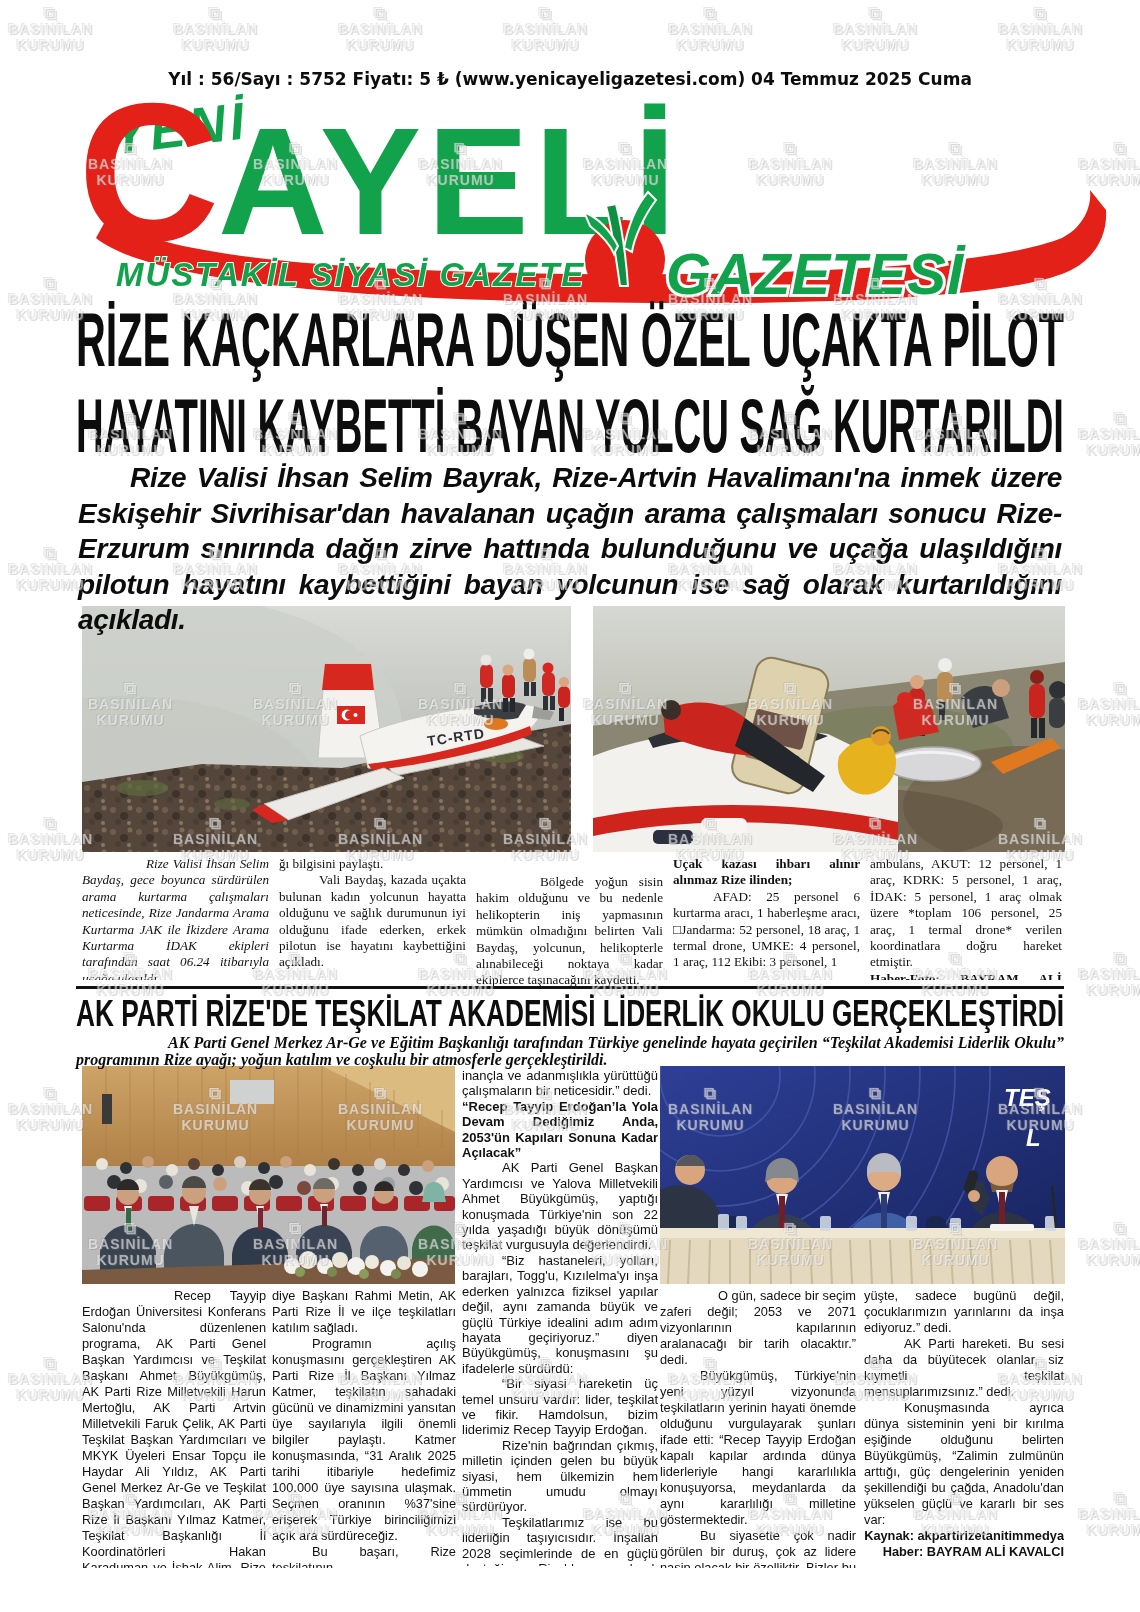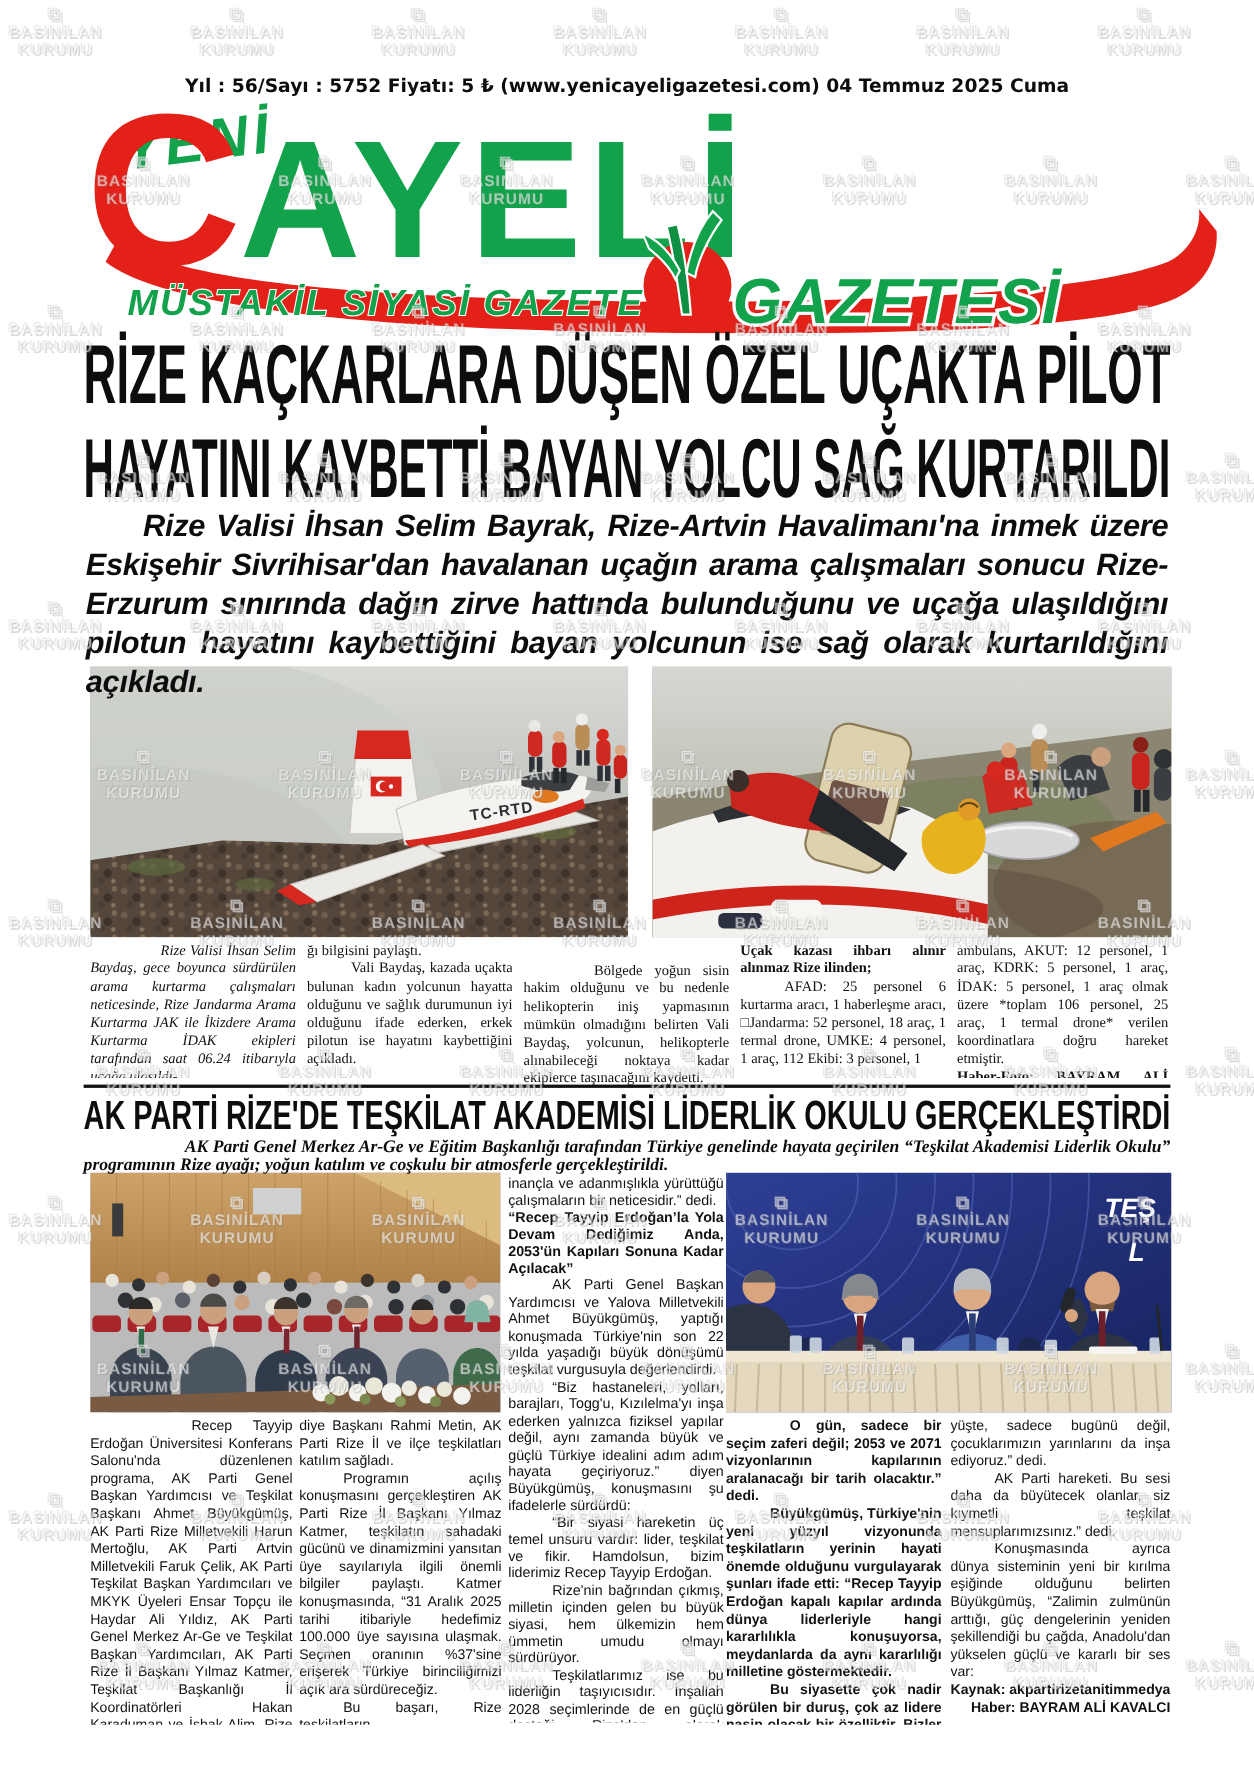--- a/index.html
+++ b/index.html
@@ -894,23 +894,23 @@
     <p class="ind">Rize'nin bağrından çıkmış, milletin içinden gelen bu büyük siyasi, hem ülkemizin hem ümmetin umudu olmayı sürdürüyor.</p>
     <p class="ind">Teşkilatlarımız ise bu liderliğin taşıyıcısıdır. İnşallah 2028 seçimlerinde de en güçlü desteği Rize'den alarak Cumhurbaşkanımızla birlikte yola devam edeceğiz.</p>
   </div>
 
   <div class="col s2b" style="left:82px;top:1288px;width:184px;height:280px;">
     <p class="ind" style="text-indent:92px;">Recep Tayyip Erdoğan Üniversitesi Konferans Salonu'nda düzenlenen programa, AK Parti Genel Başkan Yardımcısı ve Teşkilat Başkanı Ahmet Büyükgümüş, AK Parti Rize Milletvekili Harun Mertoğlu, AK Parti Artvin Milletvekili Faruk Çelik, AK Parti Teşkilat Başkan Yardımcıları ve MKYK Üyeleri Ensar Topçu ile Haydar Ali Yıldız, AK Parti Genel Merkez Ar-Ge ve Teşkilat Başkan Yardımcıları, AK Parti Rize İl Başkanı Yılmaz Katmer, Teşkilat Başkanlığı İl Koordinatörleri Hakan Karaduman ve İshak Alim, Rize Bele</p>
   </div>
   <div class="col s2b" style="left:272px;top:1288px;width:184px;height:280px;">
     <p>diye Başkanı Rahmi Metin, AK Parti Rize İl ve ilçe teşkilatları katılım sağladı.</p>
     <p class="ind">Programın açılış konuşmasını gerçekleştiren AK Parti Rize İl Başkanı Yılmaz Katmer, teşkilatın sahadaki gücünü ve dinamizmini yansıtan üye sayılarıyla ilgili önemli bilgiler paylaştı. Katmer konuşmasında, “31 Aralık 2025 tarihi itibariyle hedefimiz 100.000 üye sayısına ulaşmak. Seçmen oranının %37'sine erişerek Türkiye birinciliğimizi açık ara sürdüreceğiz.</p>
-    <p class="ind">Bu başarı, Rize teşkilatların</p>
-  </div>
-  <div class="col s2b" style="left:660px;top:1288px;width:196px;height:280px;font-weight:bold;">
+    <p class="ind">Bu başarı, Rize teşkilatının</p>
+  </div>
+  <div class="col s2b" style="left:660px;top:1288px;width:196px;height:280px;">
     <p class="ind" style="text-indent:58px;">O gün, sadece bir seçim zaferi değil; 2053 ve 2071 vizyonlarının kapılarının aralanacağı bir tarih olacaktır.” dedi.</p>
     <p class="ind">Büyükgümüş, Türkiye'nin yeni yüzyıl vizyonunda teşkilatların yerinin hayati önemde olduğunu vurgulayarak şunları ifade etti: “Recep Tayyip Erdoğan kapalı kapılar ardında dünya liderleriyle hangi kararlılıkla konuşuyorsa, meydanlarda da aynı kararlılığı milletine göstermektedir.</p>
     <p class="ind">Bu siyasette çok nadir görülen bir duruş, çok az lidere nasip olacak bir özelliktir. Bizler bu kutlu yürü</p>
   </div>
   <div class="col s2b" style="left:864px;top:1288px;width:200px;height:280px;">
     <p>yüşte, sadece bugünü değil, çocuklarımızın yarınlarını da inşa ediyoruz.” dedi.</p>
     <p class="ind">AK Parti hareketi. Bu sesi daha da büyütecek olanlar, siz kıymetli teşkilat mensuplarımızsınız.” dedi.</p>
     <p class="ind">Konuşmasında ayrıca dünya sisteminin yeni bir kırılma eşiğinde olduğunu belirten Büyükgümüş, “Zalimin zulmünün arttığı, güç dengelerinin yeniden şekillendiği bu çağda, Anadolu'dan yükselen güçlü ve kararlı bir ses var:</p>
     <p class="byline">Kaynak: akpartirizetanitimmedya</p>
     <p class="byline">Haber: BAYRAM ALİ KAVALCI</p>

